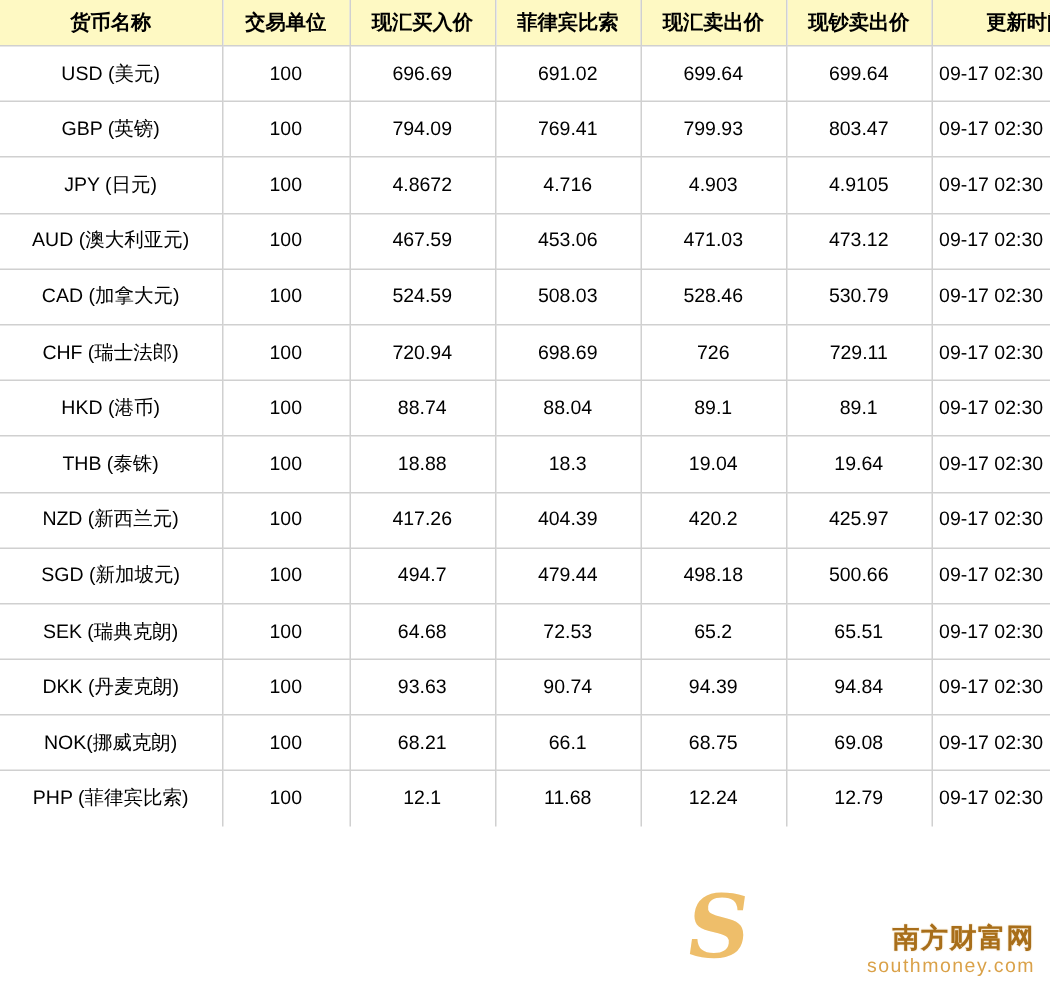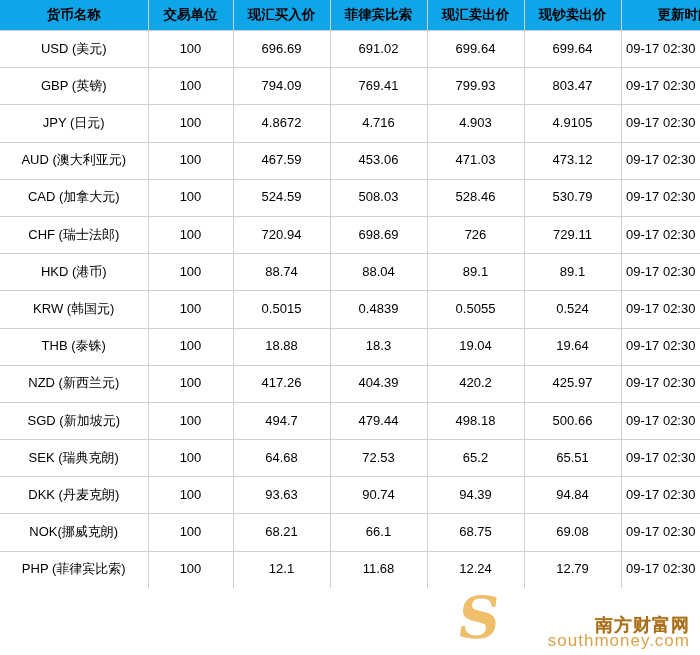--- a/index.html
+++ b/index.html
@@ -34,21 +34,21 @@
     height: 36.2px;
     line-height: 1.15;
     white-space: nowrap;
     overflow: hidden;
   }
   table.fx th {
     font-weight: bold;
     font-size: 13.5px;
     height: 30px;
     border-top: none;
-    background: #0ea5e9;
+    background: #fef9c3;
   }
   table.fx tr:first-child th:first-child { border-left: none; }
   table.fx tr:first-child th:last-child { border-right: none; padding-left: 36px; }
   table.fx td:first-child { border-left: none; }
   table.fx td:last-child { border-right: none; }
   table.fx tr:last-child td { border-bottom: none; }
 
   col.c-name  { width: 148px; }
   col.c-unit  { width: 85px; }
   col.c-buy   { width: 97px; }
@@ -83,21 +83,21 @@
     font-weight: bold;
     color: #a16207;
     font-family: "DejaVu Sans", "Liberation Sans", sans-serif;
     letter-spacing: 1px;
     text-shadow: 0 0 1px rgba(200,140,40,0.6);
   }
   .wm-sub {
     position: absolute;
     right: 6px;
     bottom: 2px;
-    font-size: 17px;
+    font-size: 13px;
     color: #d79a3a;
     font-family: "Liberation Sans", sans-serif;
     letter-spacing: 1px;
   }
   .wm-mark {
     position: absolute;
     right: 196px;
     bottom: 6px;
     font-size: 58px;
     line-height: 58px;
@@ -190,29 +190,20 @@
       <tr>
         <td class="name">HKD (港币)</td>
         <td>100</td>
         <td>88.74</td>
         <td>88.04</td>
         <td>89.1</td>
         <td>89.1</td>
         <td class="time">09-17 02:30</td>
       </tr>
       <tr>
-        <td class="name">KRW (韩国元)</td>
-        <td>100</td>
-        <td>0.5015</td>
-        <td>0.4839</td>
-        <td>0.5055</td>
-        <td>0.524</td>
-        <td class="time">09-17 02:30</td>
-      </tr>
-      <tr>
         <td class="name">THB (泰铢)</td>
         <td>100</td>
         <td>18.88</td>
         <td>18.3</td>
         <td>19.04</td>
         <td>19.64</td>
         <td class="time">09-17 02:30</td>
       </tr>
       <tr>
         <td class="name">NZD (新西兰元)</td>

